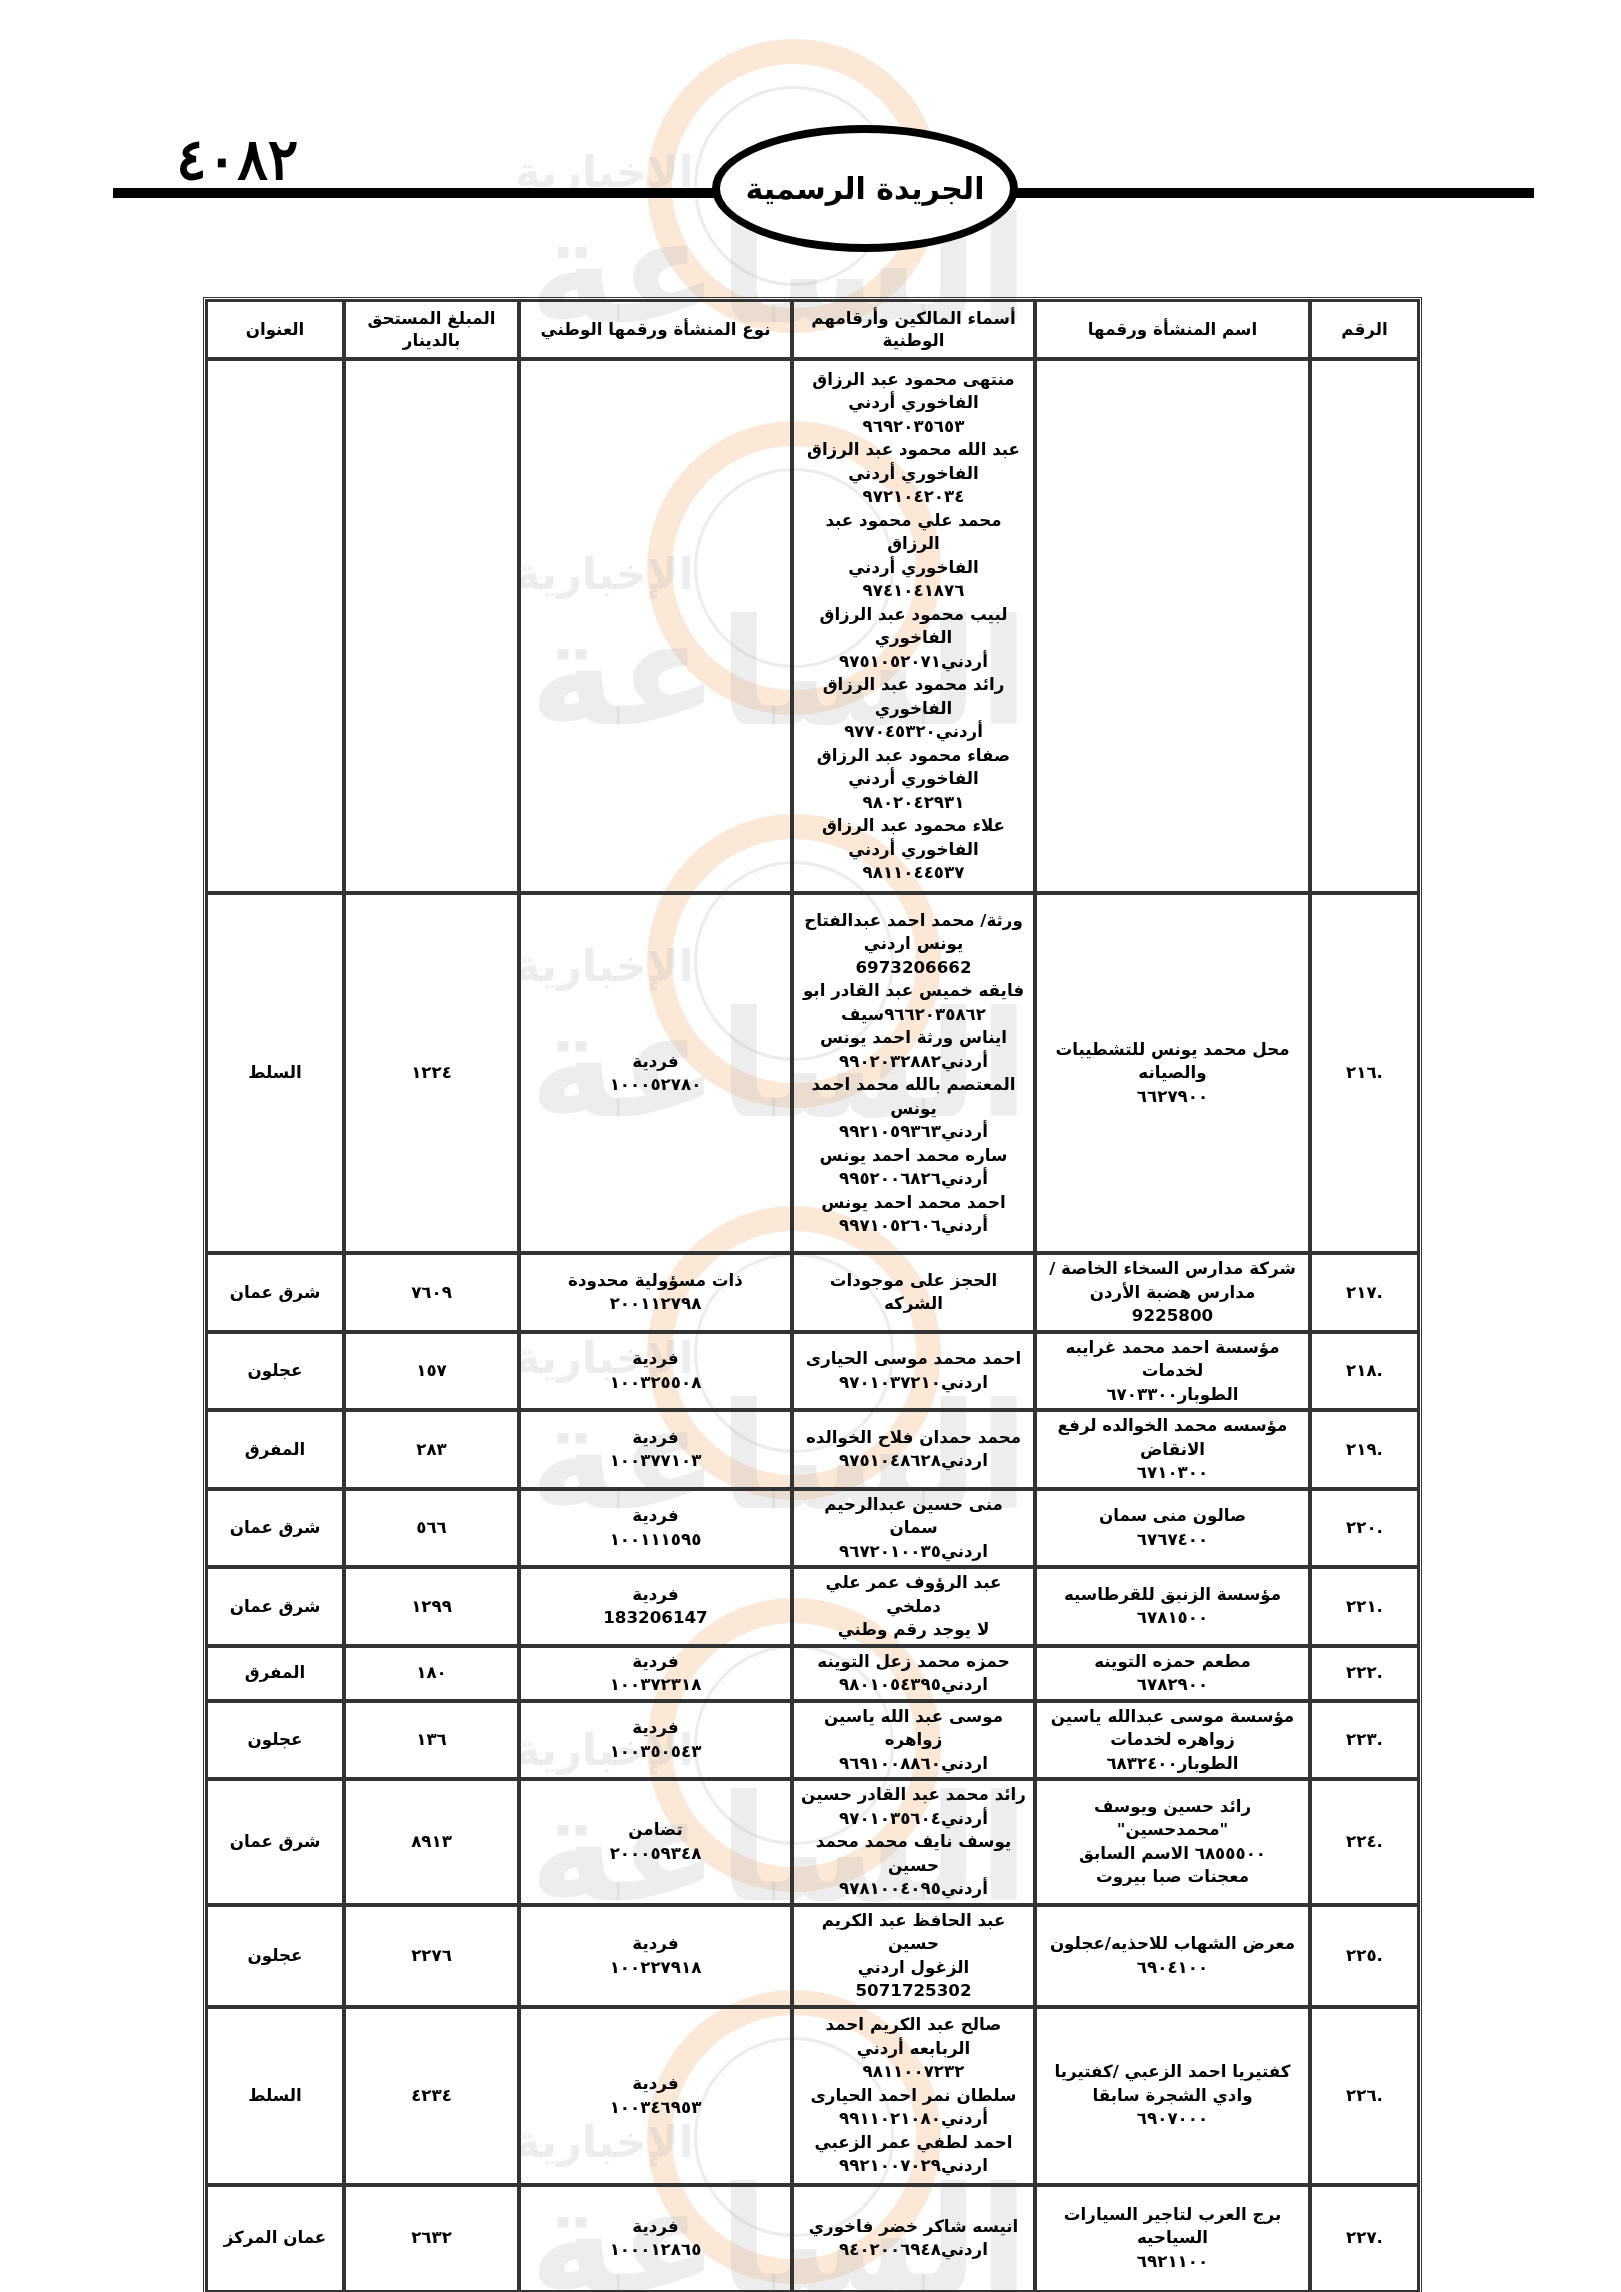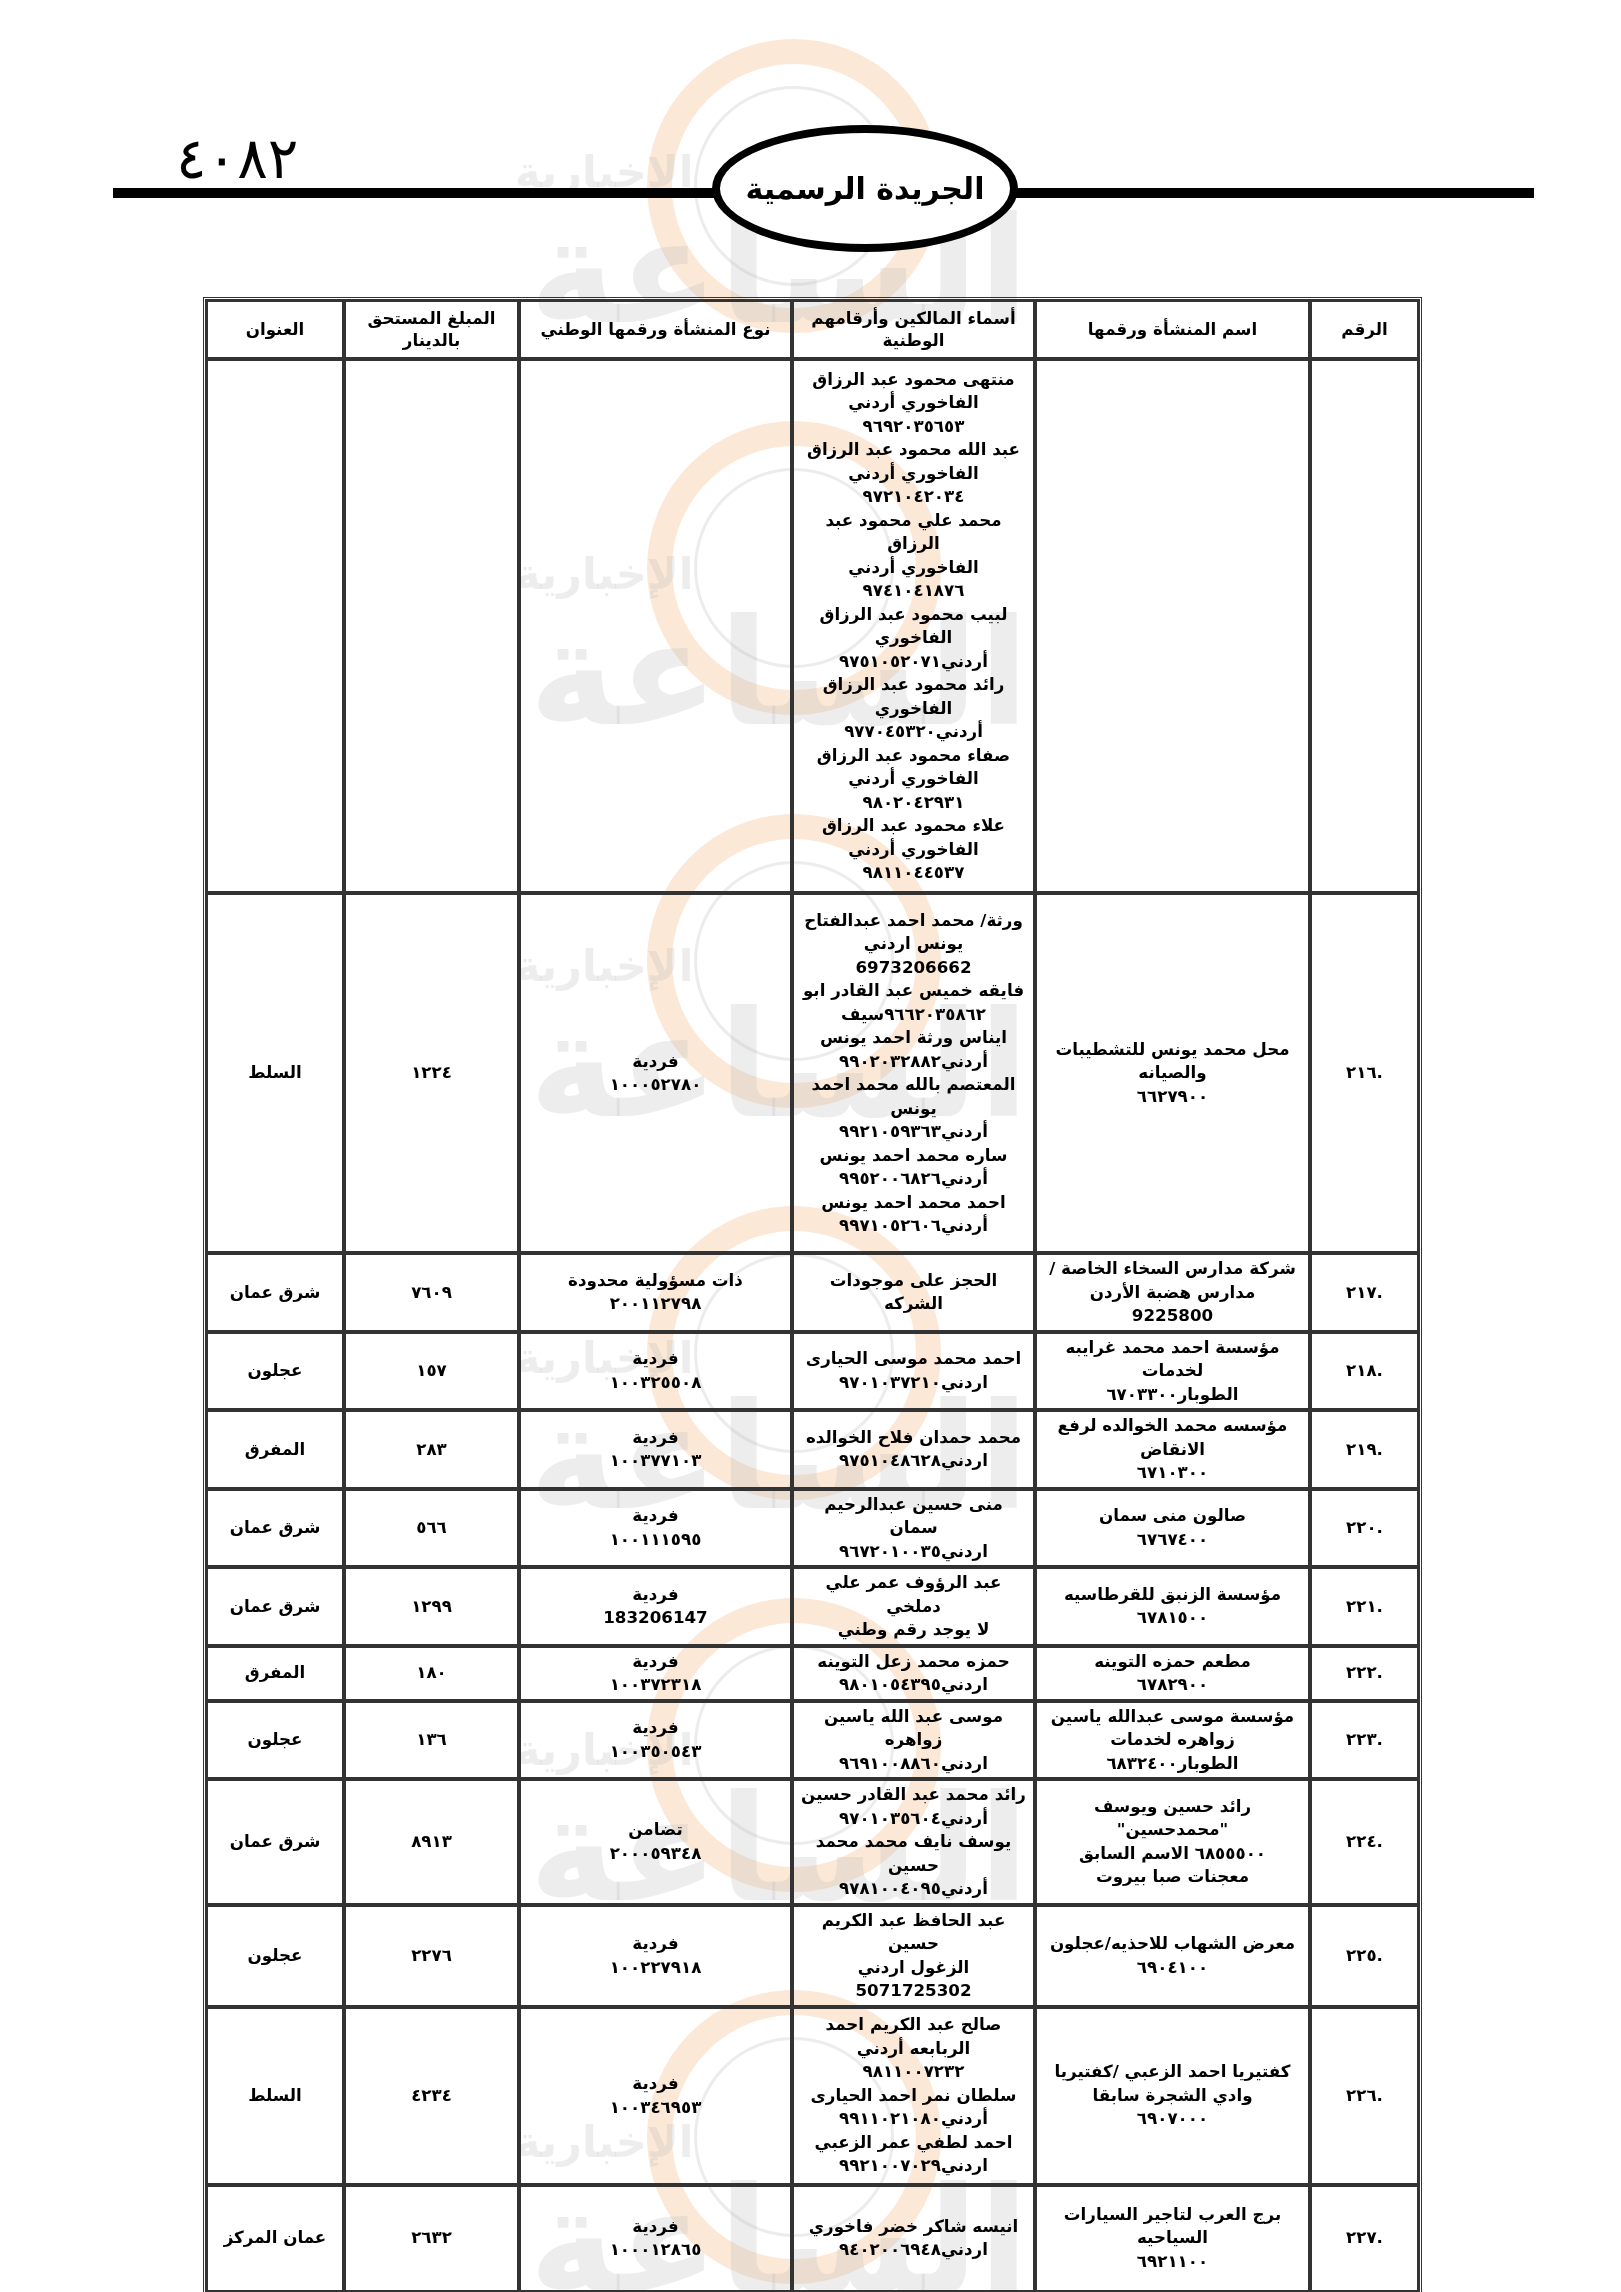--- a/index.html
+++ b/index.html
@@ -22,21 +22,21 @@
       border: 3.9px solid rgba(180,180,180,0.25);
     }
     .wm-text {
       font-family: "DejaVu Sans", sans-serif; font-weight: bold;
       color: rgba(190,190,190,0.28); direction: rtl;
     }
 
     
     .page-number {
       position: absolute; left: 176px; top: 125px;
-      font-family: "DejaVu Serif", serif; font-weight: normal; font-size: 57px;
+      font-family: "DejaVu Serif", serif; font-weight: bold; font-size: 57px;
       letter-spacing: 2px; direction: rtl;
     }
     .rule {
       position: absolute; left: 113px; width: 1421px; top: 188px; height: 9.8px; background: #000;
     }
     .title-oval {
       position: absolute; left: 712px; top: 125px; width: 306px; height: 127px;
       border: 8.8px solid #000; border-radius: 50%; background: #fff;
       box-sizing: border-box; display: flex; align-items: center; justify-content: center;
     }

